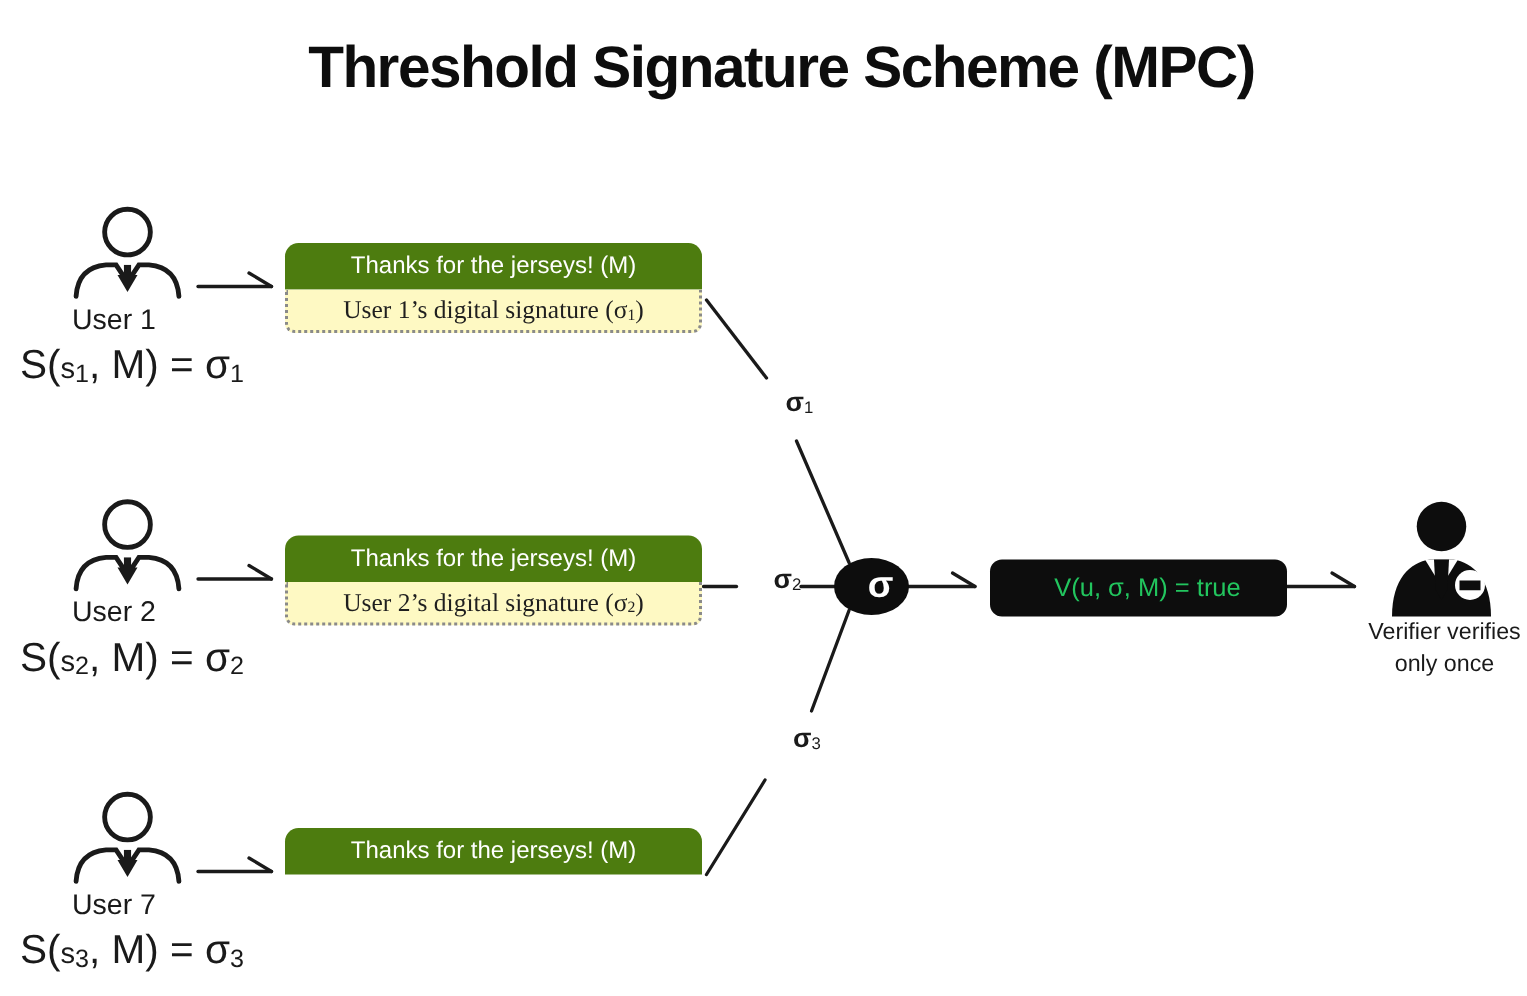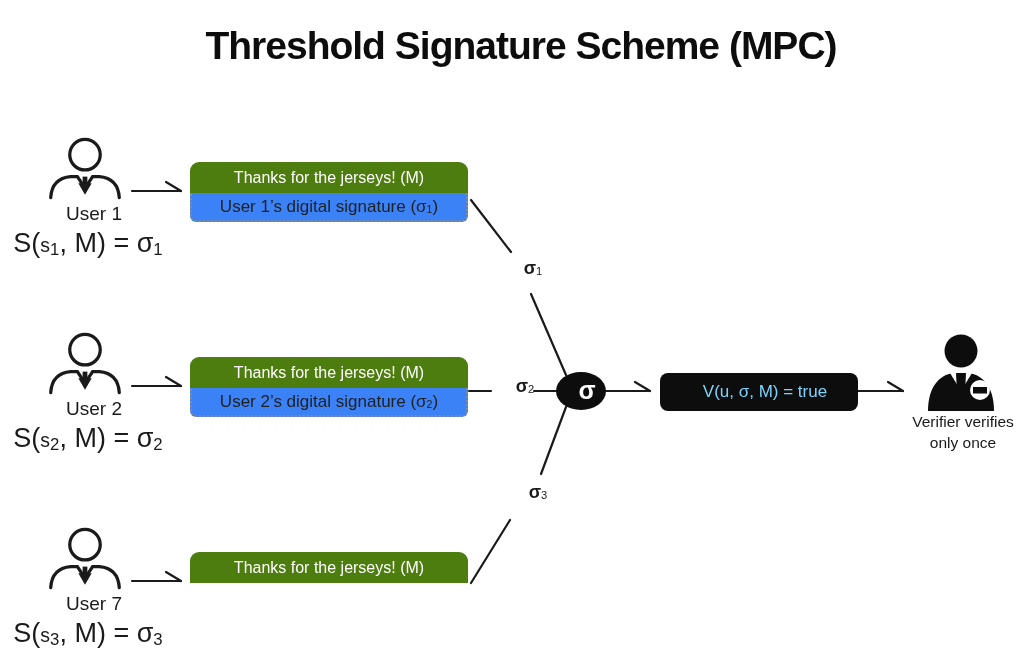--- a/index.html
+++ b/index.html
@@ -9,50 +9,50 @@
     overflow:hidden;
   }
   .abs{position:absolute;padding-left:12px;}
   #title{
     top:24px;left:0;width:100%;text-align:center;
     font-size:39px;font-weight:800;letter-spacing:-1px;color:#0d0d0d;
   }
   svg.overlay{position:absolute;top:0;left:0;pointer-events:none;}
   .user-group{position:absolute;left:0;top:0;width:480px;height:0;}
   .user-icon-wrap{position:absolute;left:45px;top:135px;width:80px;height:68px;}
-  .user-label{position:absolute;left:34px;top:203px;width:120px;text-align:center;
+  .user-label{position:absolute;left:16px;top:203px;width:120px;text-align:center;
     font-size:19px;color:#1a1a1a;}
   .formula{position:absolute;left:8px;top:228px;width:160px;text-align:center;
     font-size:27px;color:#1a1a1a;white-space:nowrap;}
   .formula .small-var{font-size:0.72em;}
   .formula sub{font-size:0.62em;vertical-align:-0.15em;}
   .msg-box{position:absolute;left:190px;top:162px;width:278px;}
   .msg-header{
     background:#4d7c0f;color:#fff;height:31px;line-height:31px;
     text-align:center;font-size:16px;border-radius:9px 9px 0 0;
   }
   .msg-body{
-    background:#3b82f6;color:#1f1f1f;height:27px;line-height:27px;
+    background:#fef9c3;color:#1f1f1f;height:27px;line-height:27px;
     text-align:center;font-size:17px;
-    border:2px dotted #8a8a8a;border-top:none;border-radius:0 0 6px 6px;
+    border:2px dotted #8a8a8a;border-top:none;border-radius:0 0 6px 6px;font-family:Liberation Serif, serif;
   }
   .msg-body sub{font-size:0.62em;vertical-align:-0.1em;}
   .share-label{
     position:absolute;width:60px;text-align:center;
     font-size:18px;color:#1a1a1a;font-weight:600;
   }
   .share-label sub{font-size:0.62em;vertical-align:-0.12em;font-weight:400;}
   #sigma-node{
     left:556px;top:372px;width:38px;height:38px;border-radius:50%;
     background:#0d0d0d;color:#fff;text-align:center;line-height:37px;
     font-size:25px;font-weight:600;
   }
   #verify-box{
     left:660px;top:373px;width:186px;height:38px;border-radius:8px;
-    background:#0d0d0d;color:#7dd3fc;text-align:center;line-height:38px;
+    background:#0d0d0d;color:#22c55e;text-align:center;line-height:38px;
     font-size:17px;
   }
   #verifier-icon-wrap{left:910px;top:331px;width:80px;height:84px;}
   #verifier-caption{
     left:872px;top:411px;width:158px;text-align:center;
     font-size:15.5px;color:#1a1a1a;line-height:21px;
   }
 </style>
 </head>
 <body>

